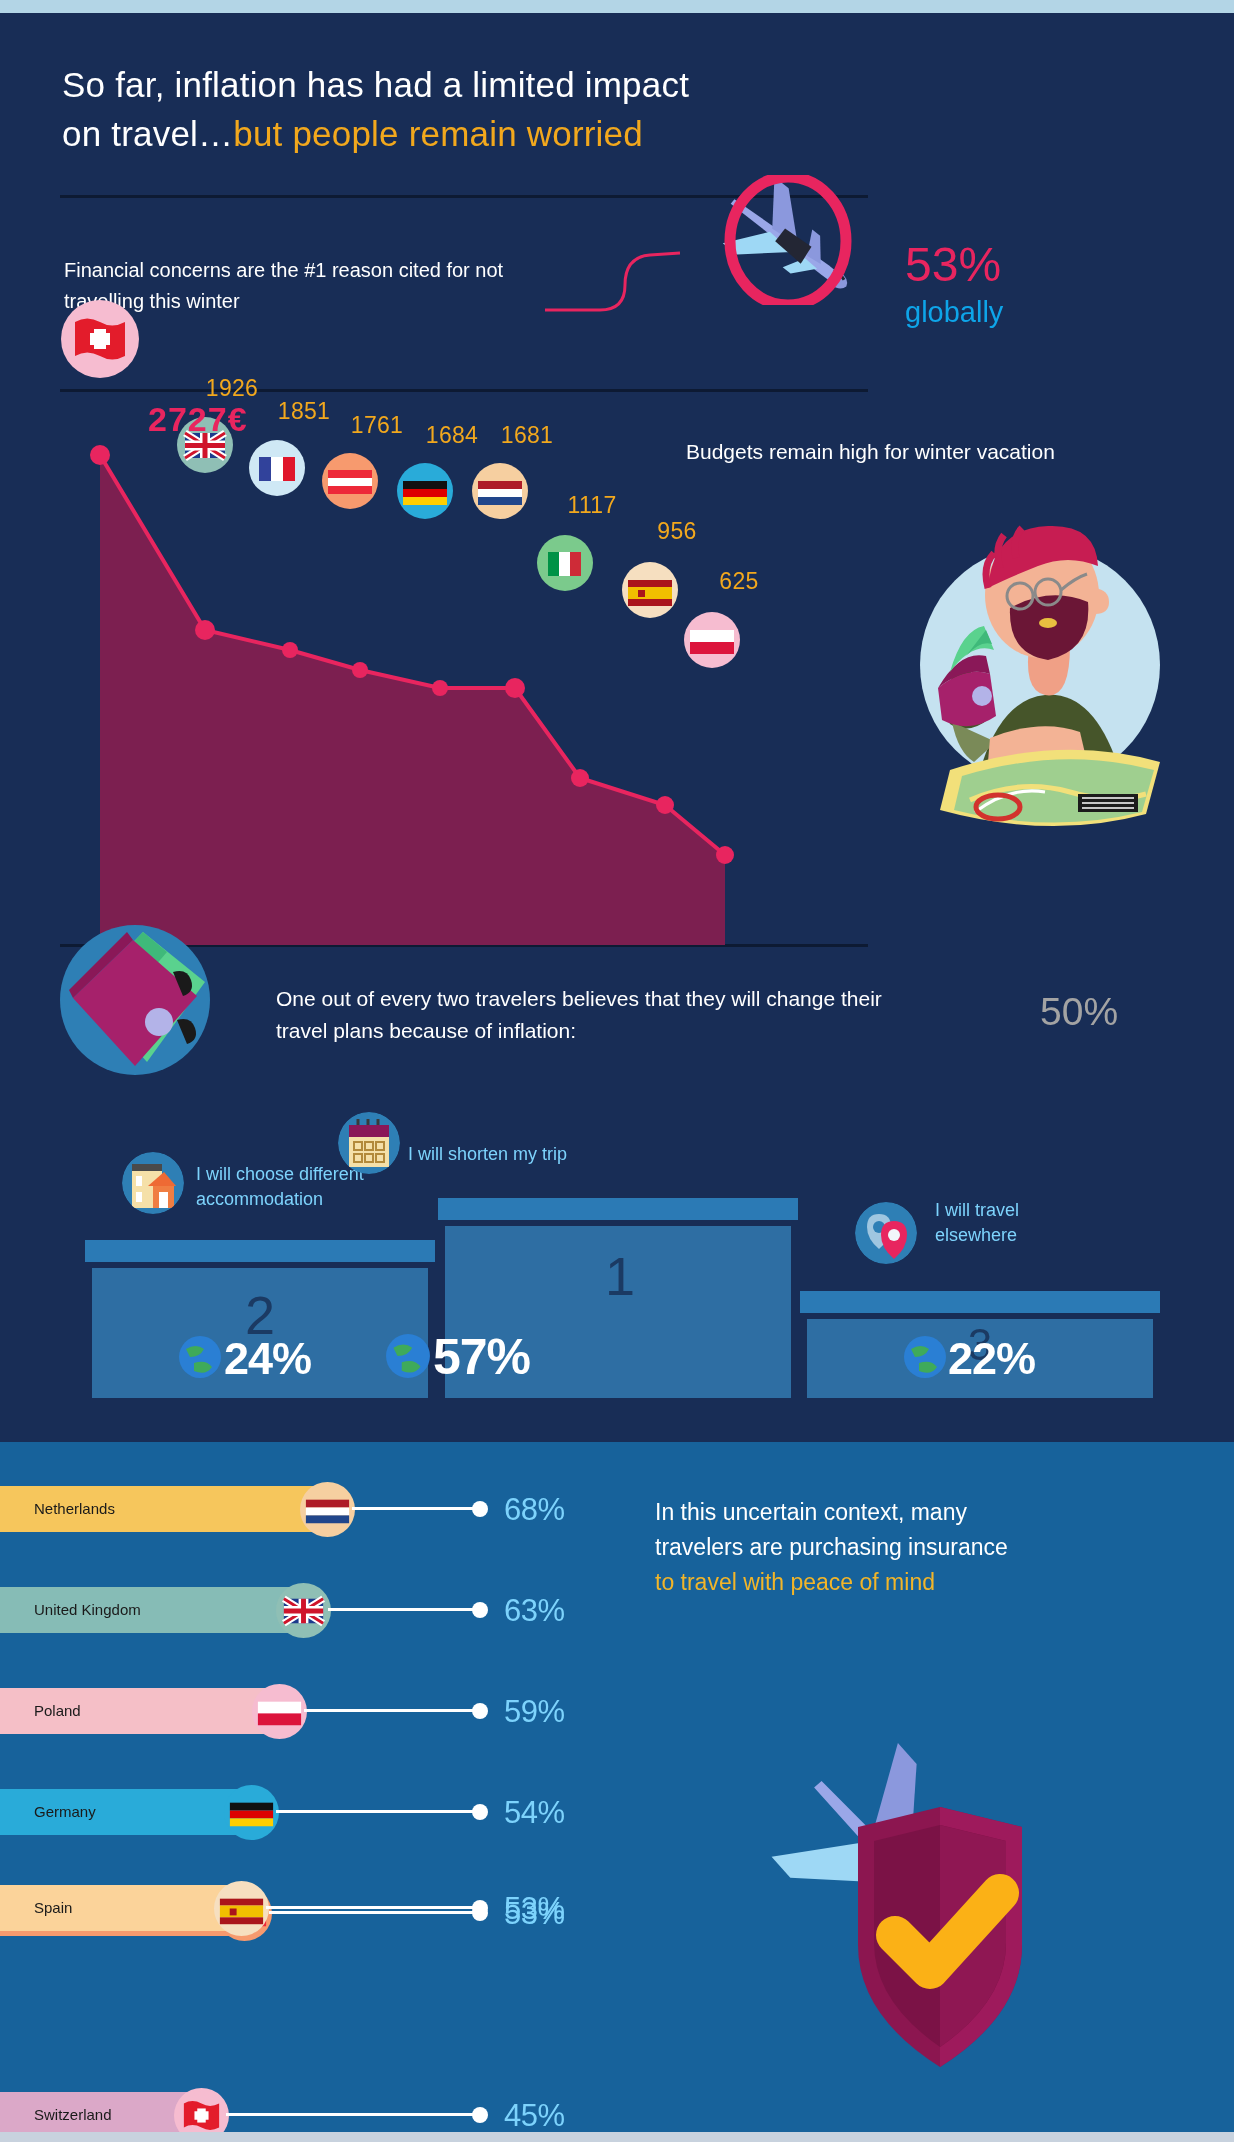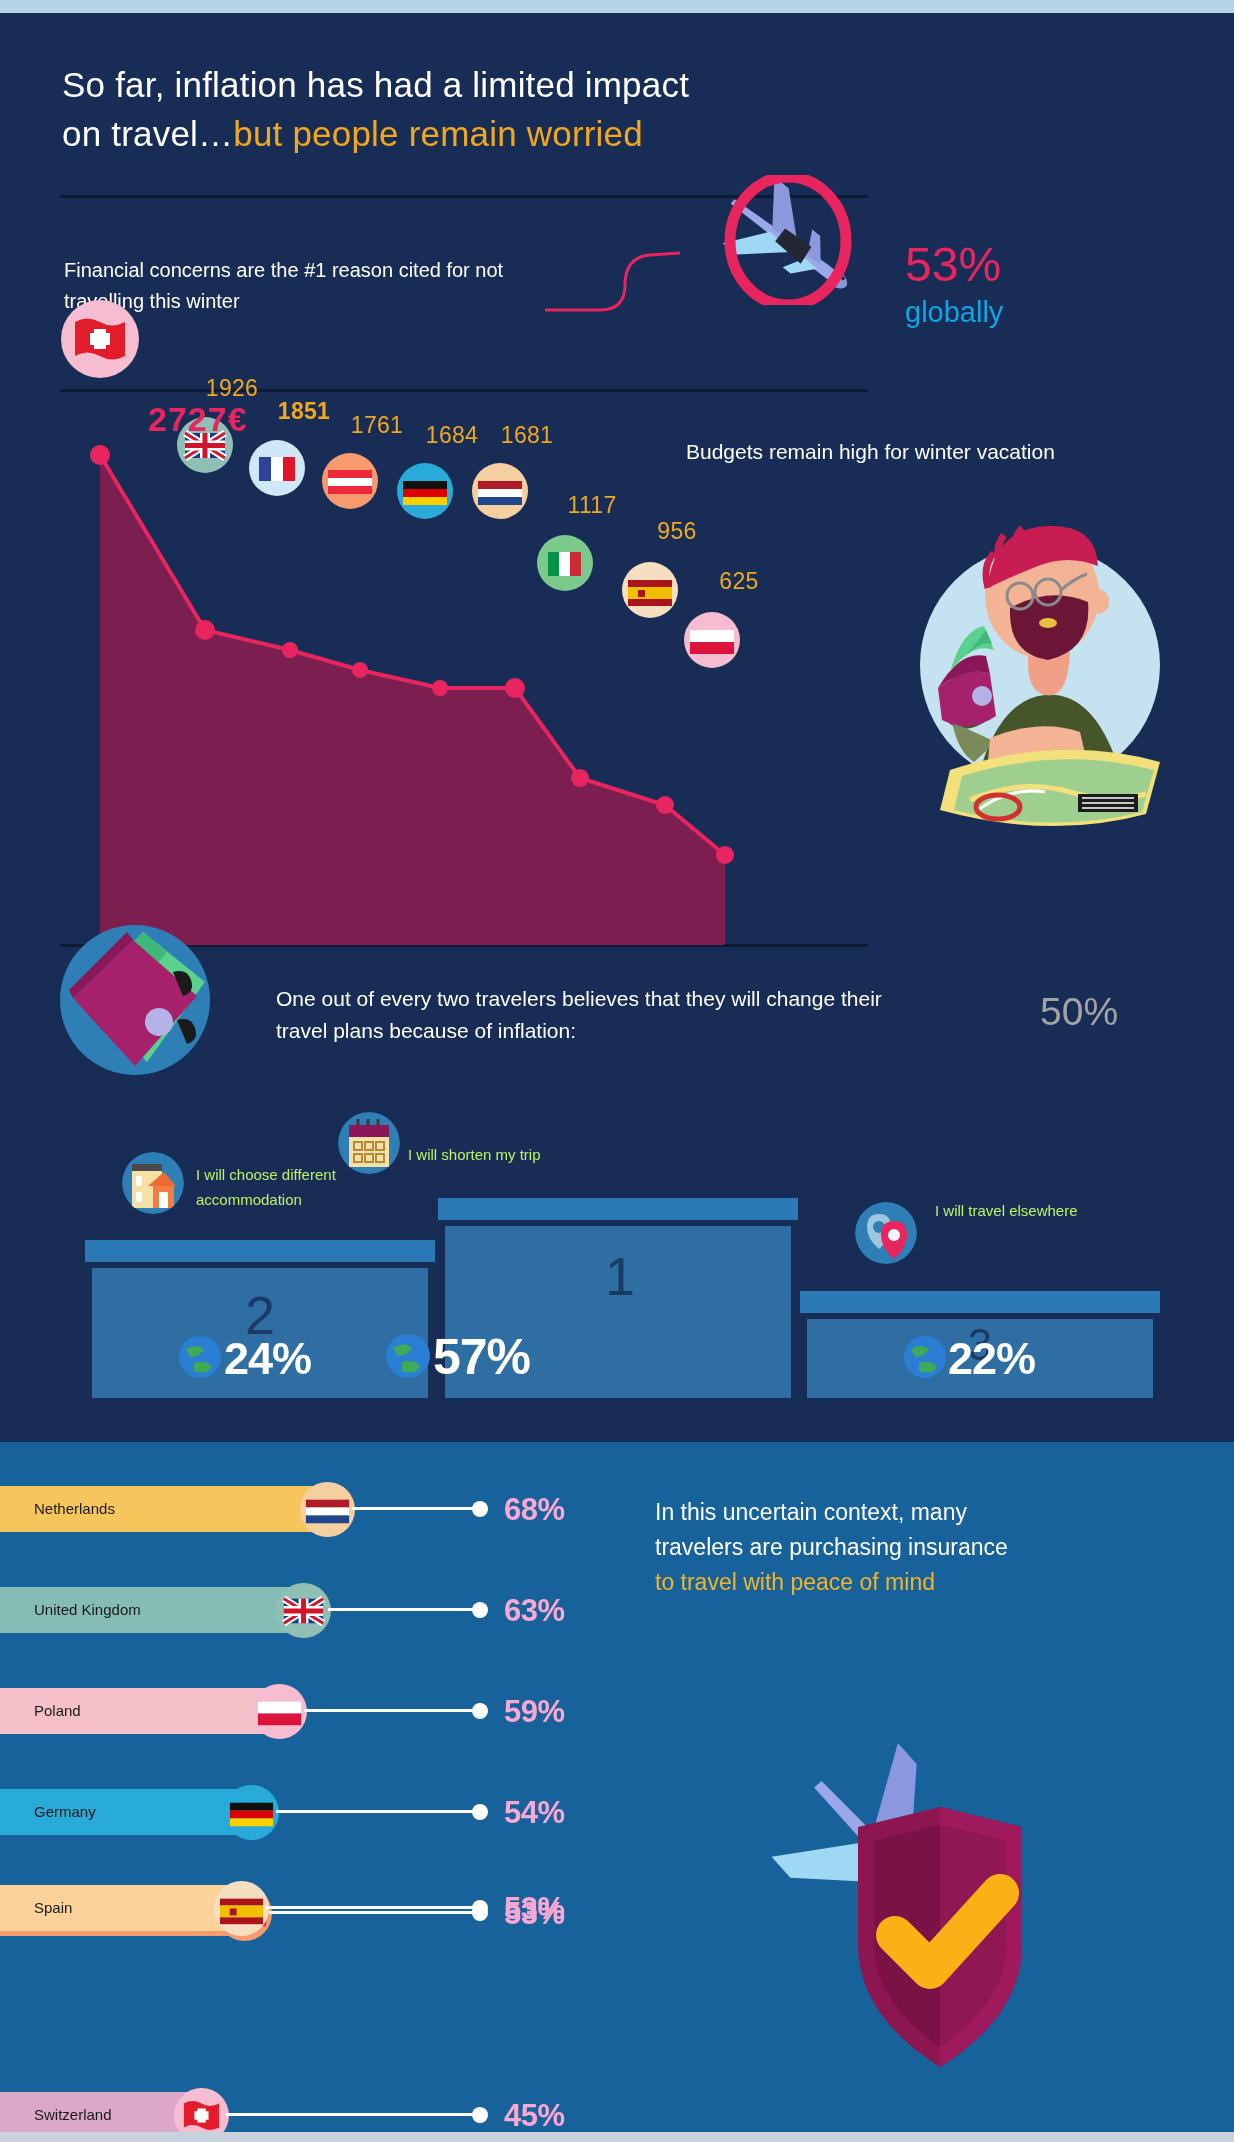--- a/index.html
+++ b/index.html
@@ -46,31 +46,31 @@
   .wallet-ic { position:absolute; left:55px; top:920px; width:160px; height:160px; }
   .one-out { position:absolute; left:276px; top:983px; width:640px;
     font-size:21px; line-height:32px; color:#ffffff; }
   .pct50 { position:absolute; left:1040px; top:990px; font-size:39px; color:#a3a3a3; }
 
   
   .pod { position:absolute; background:#2e6ea3; }
   .pod-top { position:absolute; background:#2b7ab5; }
   .rank { position:absolute; font-size:54px; color:#1b3a63; transform:translateX(-50%); }
   .pod-pct { position:absolute; font-size:45px; font-weight:700; color:#ffffff; letter-spacing:-1px; }
-  .pod-label { position:absolute; font-size:15px; line-height:25px; color:#bef264; }
+  .pod-label { position:absolute; font-size:18px; line-height:25px; color:#7dd3fc; }
   .circ-ic { position:absolute; border-radius:50%; }
 
   
   .bar-row { position:absolute; left:0; height:46px; }
   .bar { position:absolute; left:0; top:0; height:46px; border-top-right-radius:23px;
         border-bottom-right-radius:23px; }
   .bar-label { position:absolute; left:34px; top:14px; font-size:15px; color:#1a1a1a; }
   .leader { position:absolute; height:3px; background:#ffffff; top:21px; }
   .leader-dot { position:absolute; width:16px; height:16px; border-radius:50%; background:#ffffff; top:15px; }
-  .bar-pct { position:absolute; top:6px; font-size:31px; font-weight:700; color:#f9a8d4; letter-spacing:-.5px; }
+  .bar-pct { position:absolute; top:6px; font-size:31px; font-weight:400; color:#7dd3fc; letter-spacing:-.5px; }
   .flag-bar { position:absolute; top:-4px; width:55px; height:55px; border-radius:50%; overflow:hidden; }
 
   .ins-text { position:absolute; left:655px; top:1495px; width:470px;
     font-size:23px; line-height:35px; color:#ffffff; }
   .ins-text .accent { color:#f2b529; }
   .shield-art { position:absolute; left:690px; top:1655px; width:440px; height:440px; }
 </style>
 </head>
 <body>
 
@@ -189,21 +189,21 @@
 </div>
 <div class="flagdot" style="left:712px;top:612px;width:56px;height:56px;background:#f6bcd0;">
   <svg viewBox="0 0 56 56" width="56" height="56">
     <rect x="6" y="18" width="44" height="12" fill="#fff"></rect>
     <rect x="6" y="30" width="44" height="12" fill="#dc143c"></rect>
   </svg>
 </div>
 
 <div class="valnum big" style="left:148px;top:400px;">2727€</div>
 <div class="valnum" style="left:232px;top:375px;">1926</div>
-<div class="valnum" style="left:304px;top:398px;font-weight:bold;">1851</div>
+<div class="valnum" style="left:304px;top:398px;">1851</div>
 <div class="valnum" style="left:377px;top:412px;">1761</div>
 <div class="valnum" style="left:452px;top:422px;">1684</div>
 <div class="valnum" style="left:527px;top:422px;">1681</div>
 <div class="valnum" style="left:592px;top:492px;">1117</div>
 <div class="valnum" style="left:677px;top:518px;">956</div>
 <div class="valnum" style="left:739px;top:568px;">625</div>
 
 <svg class="person" viewBox="0 0 310 330">
   <circle cx="160" cy="165" r="120" fill="#c5e2f0"></circle>
   <path d="M95 290 q20 -90 70 -95 q55 -5 80 95 Z" fill="#46552a"></path>

